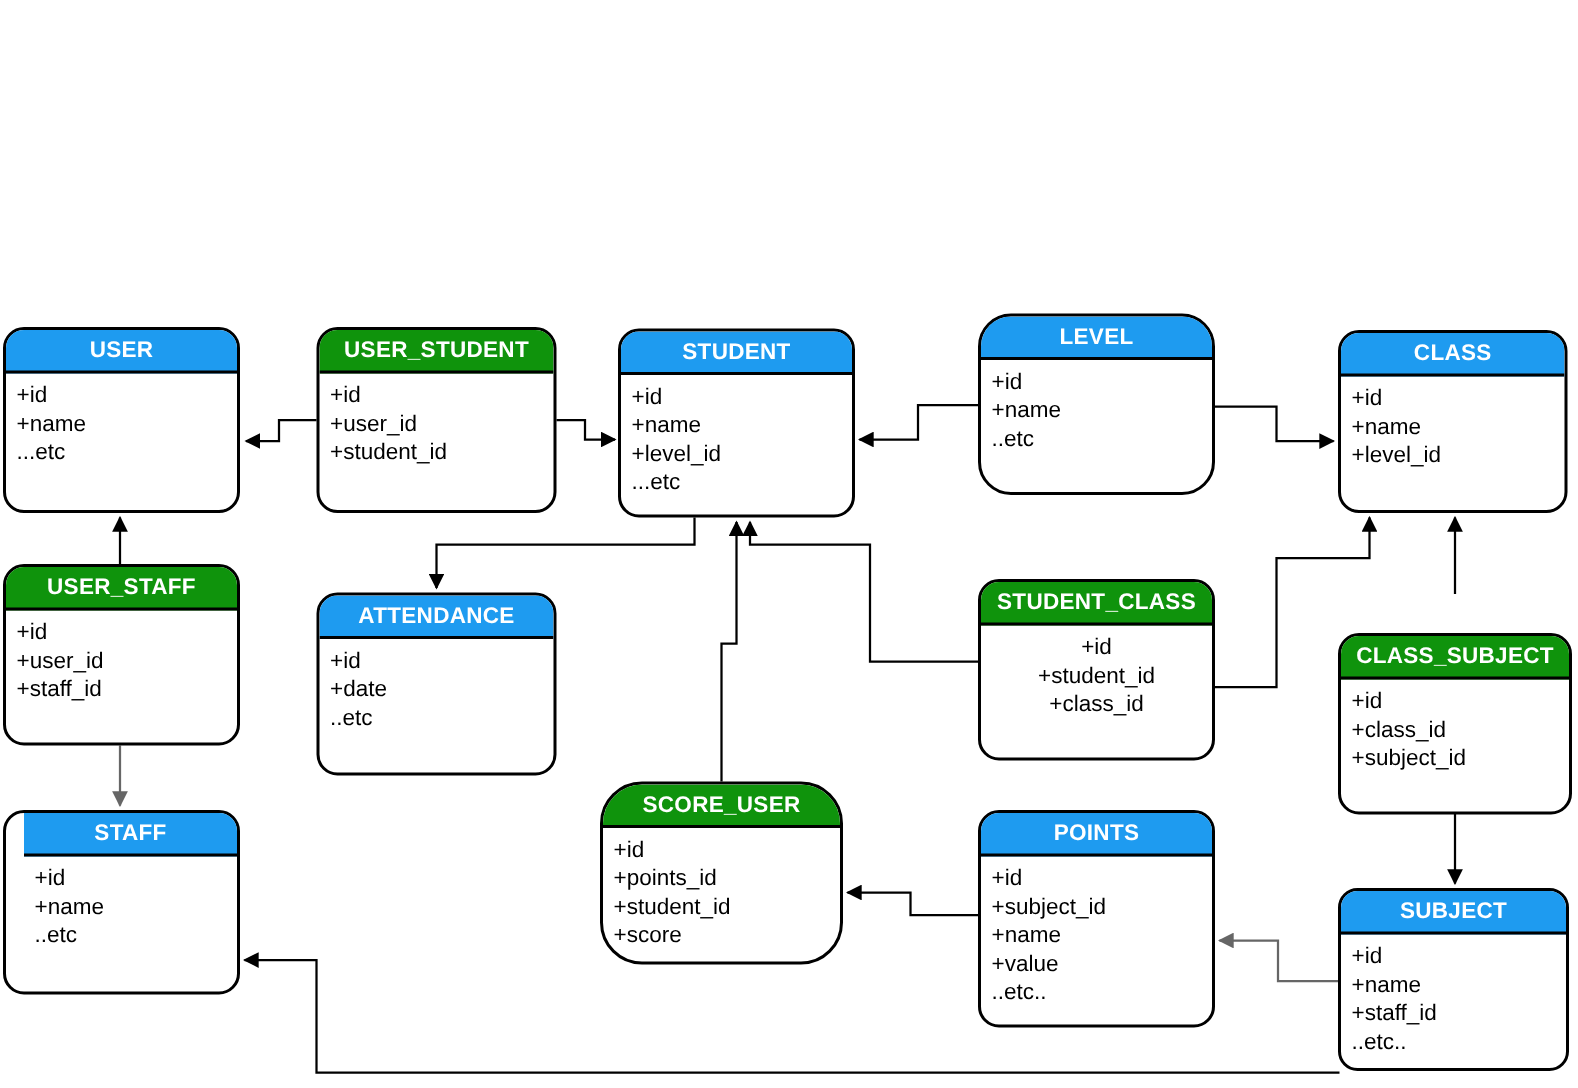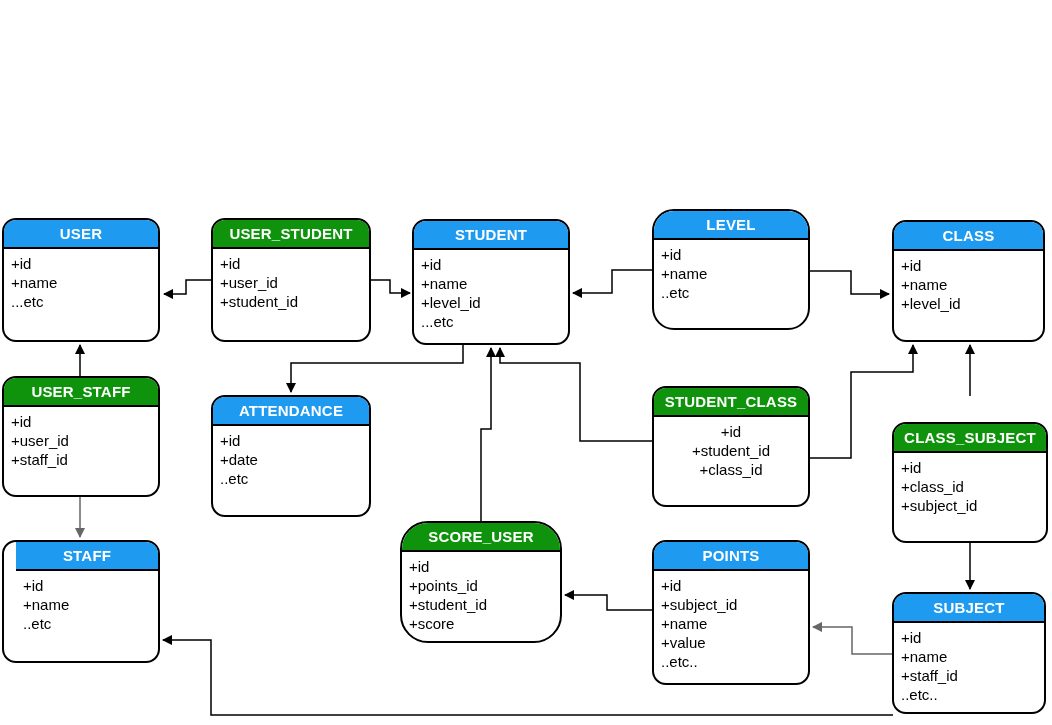--- a/index.html
+++ b/index.html
@@ -227,21 +227,21 @@
     </div>
     <div class="entity-body">
       <div class="field">+id</div>
       <div class="field">+subject_id</div>
       <div class="field">+name</div>
       <div class="field">+value</div>
       <div class="field">..etc..</div>
     </div>
   </div>
 
-  <div class="entity blue" style="left:892px;top:592px;width:154px;height:122px;">
+  <div class="entity blue" style="left:892px;top:592px;width:154px;height:122px;border-radius:13px;">
     <div class="entity-header">
       <span>SUBJECT</span>
     </div>
     <div class="entity-body">
       <div class="field">+id</div>
       <div class="field">+name</div>
       <div class="field">+staff_id</div>
       <div class="field">..etc..</div>
     </div>
   </div>

